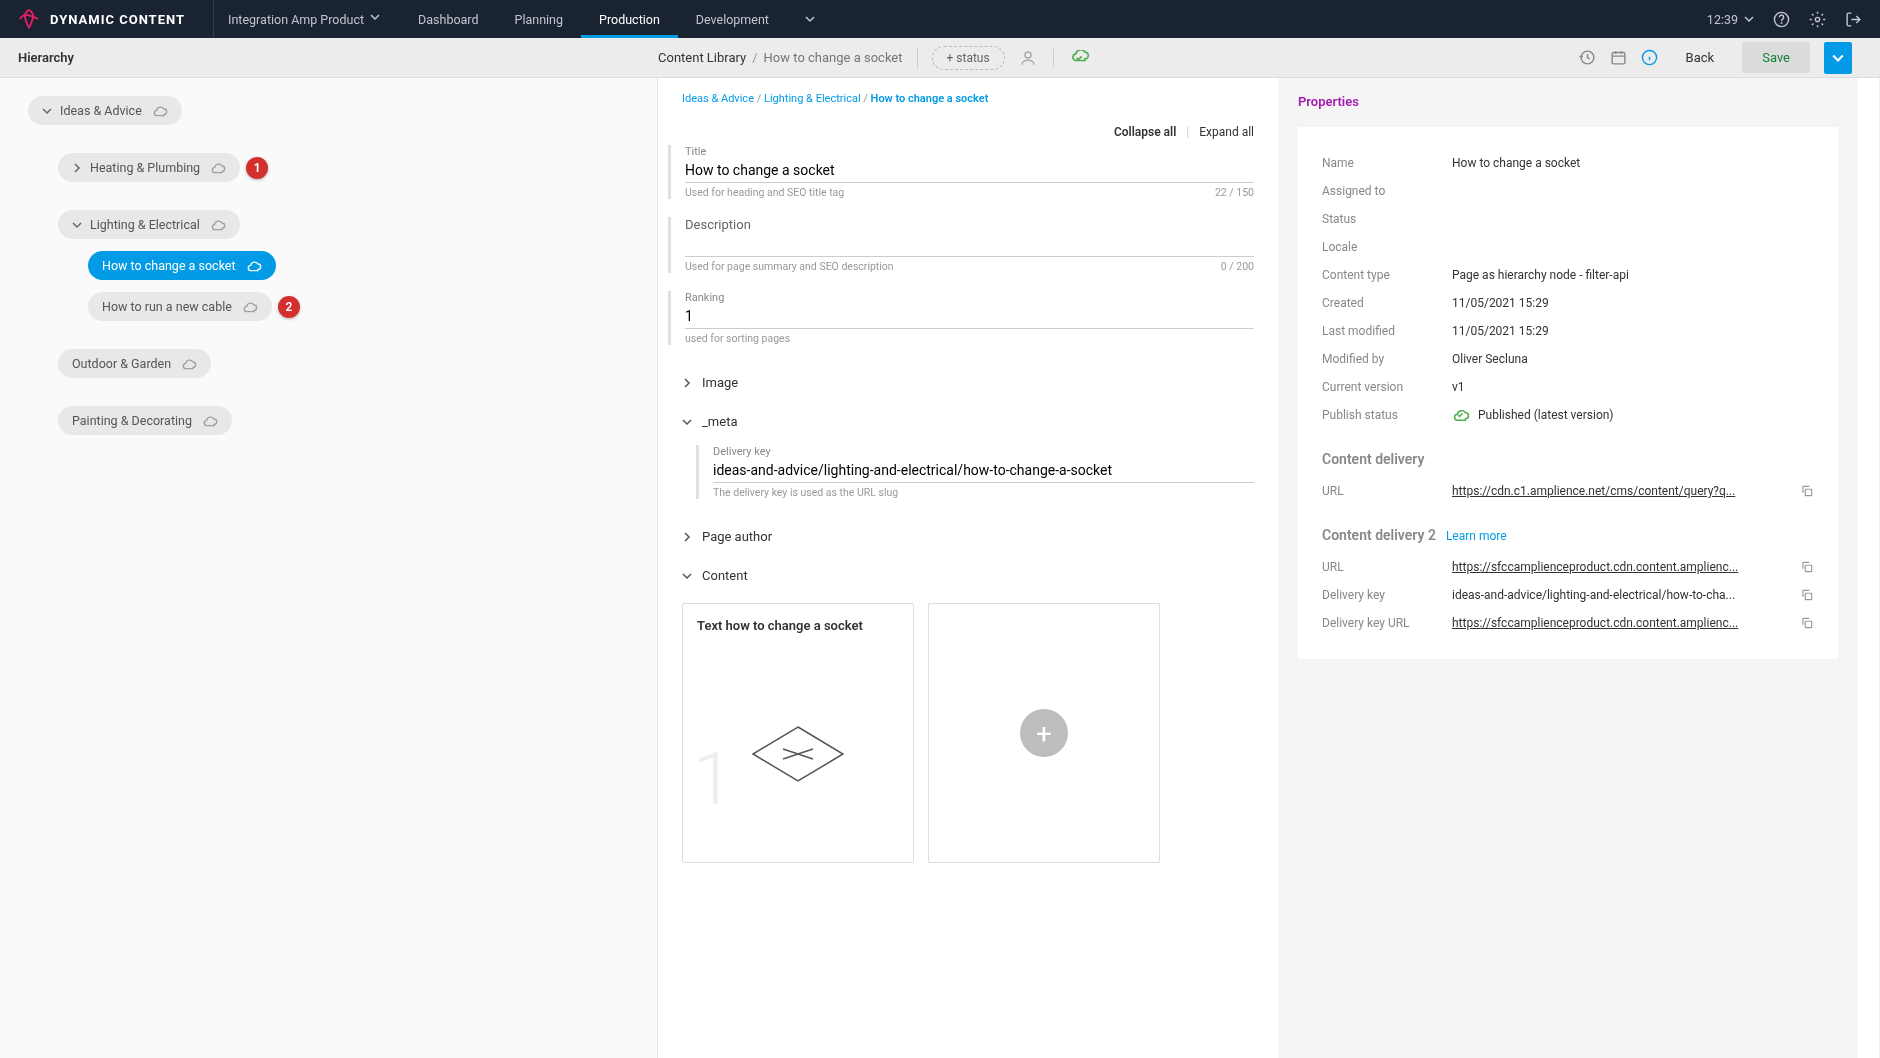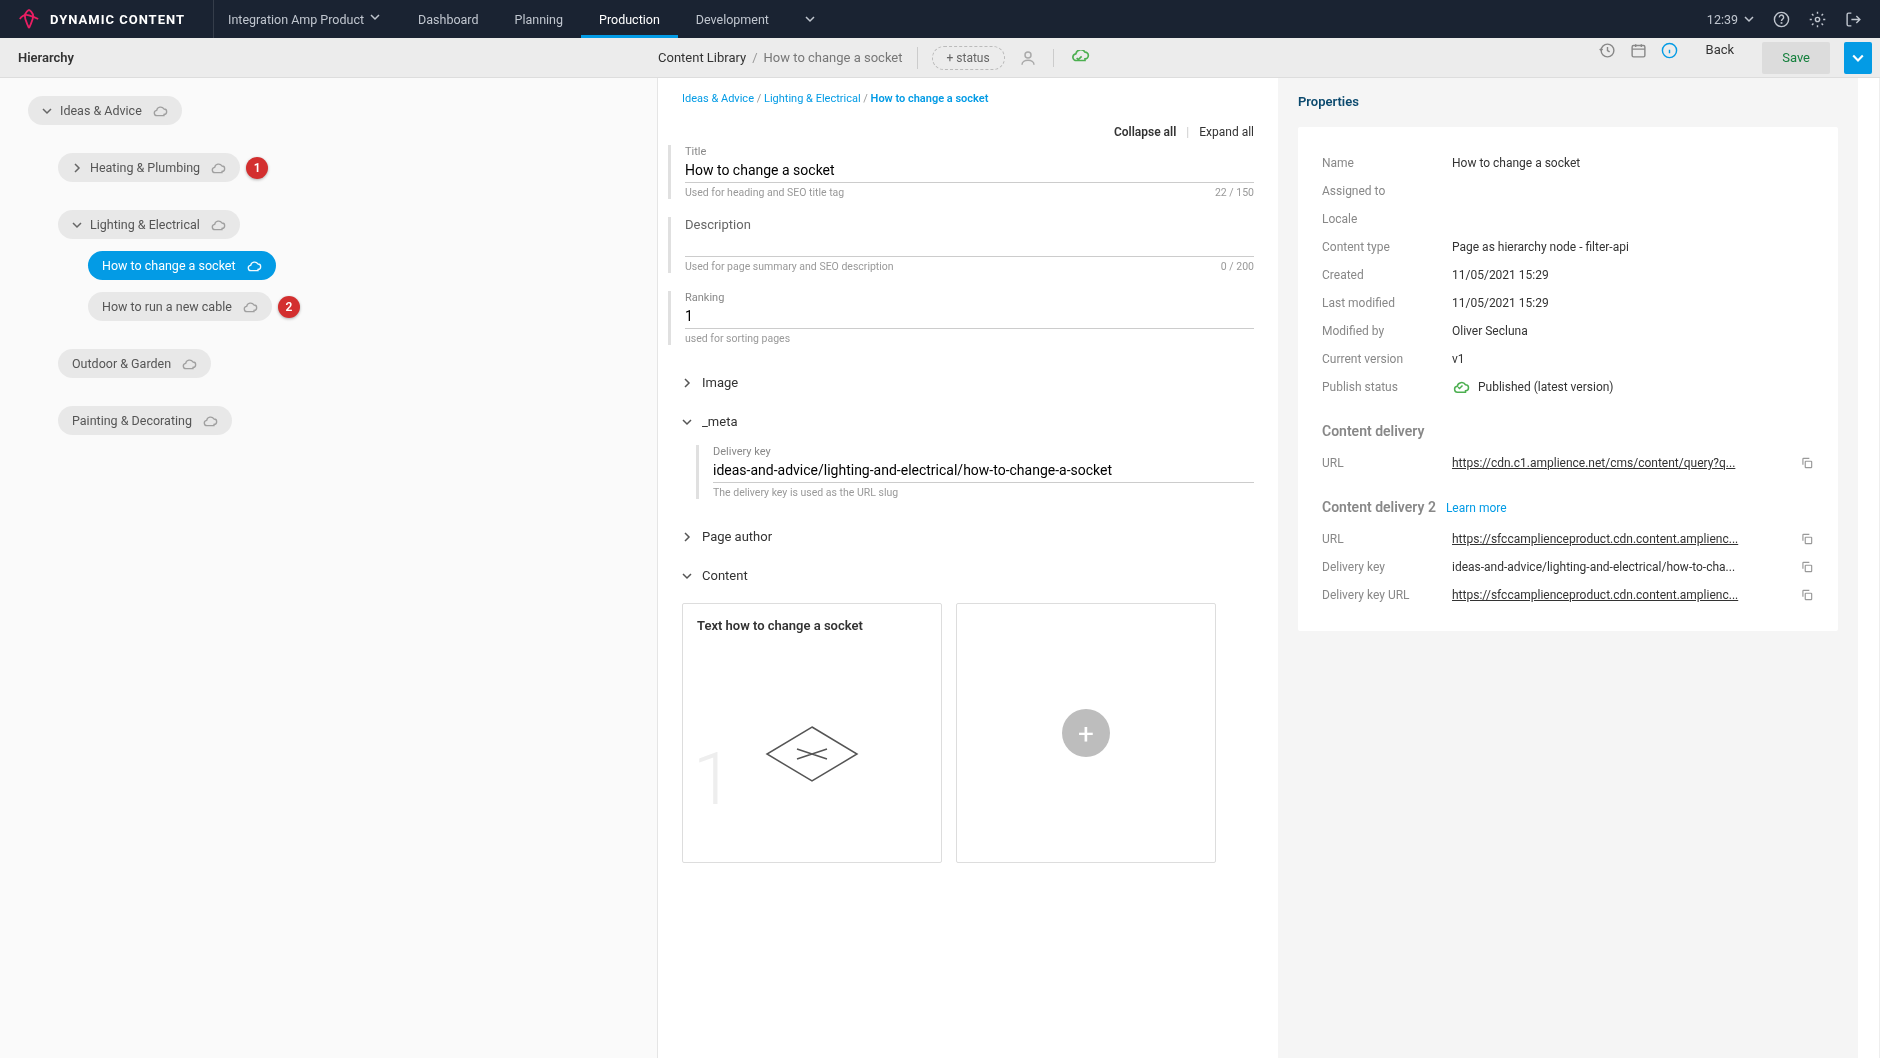--- a/index.html
+++ b/index.html
@@ -23,21 +23,21 @@
     
     .subheader { background:#ececec; height:40px; display:flex; align-items:center; border-bottom:1px solid #ddd; }
     .subheader-left { width:658px; padding-left:18px; display:flex; align-items:center; font-weight:600; font-size:13px; color:#333; }
     .subheader-center { flex:1; display:flex; align-items:center; }
     .crumb-lib { color:#333; font-size:13px; }
     .crumb-sep { color:#999; margin:0 6px; }
     .crumb-cur { color:#777; font-size:13px; }
     .vline { width:1px; height:22px; background:#ccc; margin:0 14px; }
     .status-chip { border:1px dashed #bbb; border-radius:14px; padding:4px 14px; font-size:12px; color:#666; cursor:pointer; }
     .sub-icons { display:flex; align-items:center; gap:14px; margin-left:14px; }
-    .subheader-right { margin-left:auto; display:flex; gap:14px; padding-right:8px; }
+    .subheader-right { margin-left:auto; display:flex; align-items:center; gap:14px; padding-right:28px; }
     .back-btn { color:#333; font-size:13px; cursor:pointer; padding:0 14px; }
     .save-btn { background:#dcdcdc; color:#15803d; font-size:13px; padding:8px 20px; border-radius:2px; cursor:default; }
     .save-drop { background:#039be5; color:#fff; width:28px; height:32px; display:flex; align-items:center; justify-content:center; border-radius:2px; cursor:pointer; }
 
     
     .main { display:flex; height:calc(100vh - 78px); }
     .sidebar { width:658px; background:#fafafa; border-right:1px solid #e5e5e5; padding:18px 0 0 28px; }
     .tree-node { display:flex; align-items:center; background:#e8e8e8; border-radius:16px; padding:7px 14px; font-size:12.5px; color:#555; cursor:pointer; width:fit-content; margin-bottom:12px; }
     .tree-node.active { background:#039be5; color:#fff; }
     .tree-caret { margin-right:8px; display:flex; }
@@ -60,30 +60,30 @@
     .collapse-row span:first-child { font-weight:600; }
     .field { margin-bottom:18px; border-left:3px solid #e0e0e0; padding-left:14px; margin-left:-14px; }
     .field-label { font-size:11px; color:#888; }
     .field-input { width:100%; border:none; border-bottom:1px solid #ccc; font-size:14px; padding:4px 0; outline:none; background:transparent; }
     .field-hint { font-size:10.5px; color:#999; margin-top:3px; display:flex; justify-content:space-between; }
     .section-head { display:flex; align-items:center; font-size:13px; color:#333; padding:12px 0; cursor:pointer; }
     .section-head .arrow { margin-right:10px; }
     .sub-field { margin-left:0; margin-top:4px; }
 
     .content-cards { display:flex; gap:14px; margin-top:8px; margin-bottom:30px; }
-    .card { width:260px; height:260px; border:1px solid #ddd; border-radius:2px; padding:14px; position:relative; display:flex; flex-direction:column; background:#fff; }
+    .card { width:232px; height:260px; border:1px solid #ddd; border-radius:2px; padding:14px; position:relative; display:flex; flex-direction:column; background:#fff; }
     .card-title { font-size:13px; font-weight:600; color:#333; }
     .card-num { position:absolute; left:10px; bottom:40px; font-size:72px; color:#eee; font-weight:300; }
     .card-diamond { position:absolute; left:50%; top:58%; transform:translate(-50%,-50%); }
     .card.add { display:flex; align-items:center; justify-content:center; }
     .add-circle { width:48px; height:48px; border-radius:50%; background:#bdbdbd; color:#fff; font-size:28px; display:flex; align-items:center; justify-content:center; cursor:pointer; }
 
     
     .props { width:580px; background:#f5f5f5; padding:16px 20px; overflow-y:auto; }
-    .props-title { font-size:13px; font-weight:600; color:#0c4a6e; margin-bottom:18px; }
+    .props-title { font-size:13px; font-weight:600; color:#a21caf; margin-bottom:18px; }
     .props-card { background:#fff; border-radius:2px; padding:22px 24px; }
     .prop-row { display:flex; font-size:12px; padding:7px 0; }
     .prop-k { width:130px; color:#888; }
     .prop-v { flex:1; color:#333; word-break:break-all; display:flex; align-items:center; }
     .prop-v a { color:#333; text-decoration:underline; }
     .section-label { font-size:14px; color:#888; font-weight:600; margin:22px 0 10px; }
     .learn-more { color:#039be5; font-size:12px; font-weight:400; margin-left:10px; cursor:pointer; }
     .copy-icon { margin-left:auto; color:#999; cursor:pointer; padding-left:10px; }
     .pub-icon { color:#4caf50; margin-right:8px; }
 
@@ -383,20 +383,24 @@
       <div class="props-card">
         <div class="prop-row">
             <div class="prop-k">Name</div>
             <div class="prop-v">How to change a socket</div>
           </div>
         <div class="prop-row">
             <div class="prop-k">Assigned to</div>
             <div class="prop-v"></div>
           </div>
         <div class="prop-row">
+            <div class="prop-k">Status</div>
+            <div class="prop-v"></div>
+          </div>
+        <div class="prop-row">
             <div class="prop-k">Locale</div>
             <div class="prop-v"></div>
           </div>
         <div class="prop-row">
             <div class="prop-k">Content type</div>
             <div class="prop-v">Page as hierarchy node - filter-api</div>
           </div>
         <div class="prop-row">
             <div class="prop-k">Created</div>
             <div class="prop-v">11/05/2021 15:29</div>

